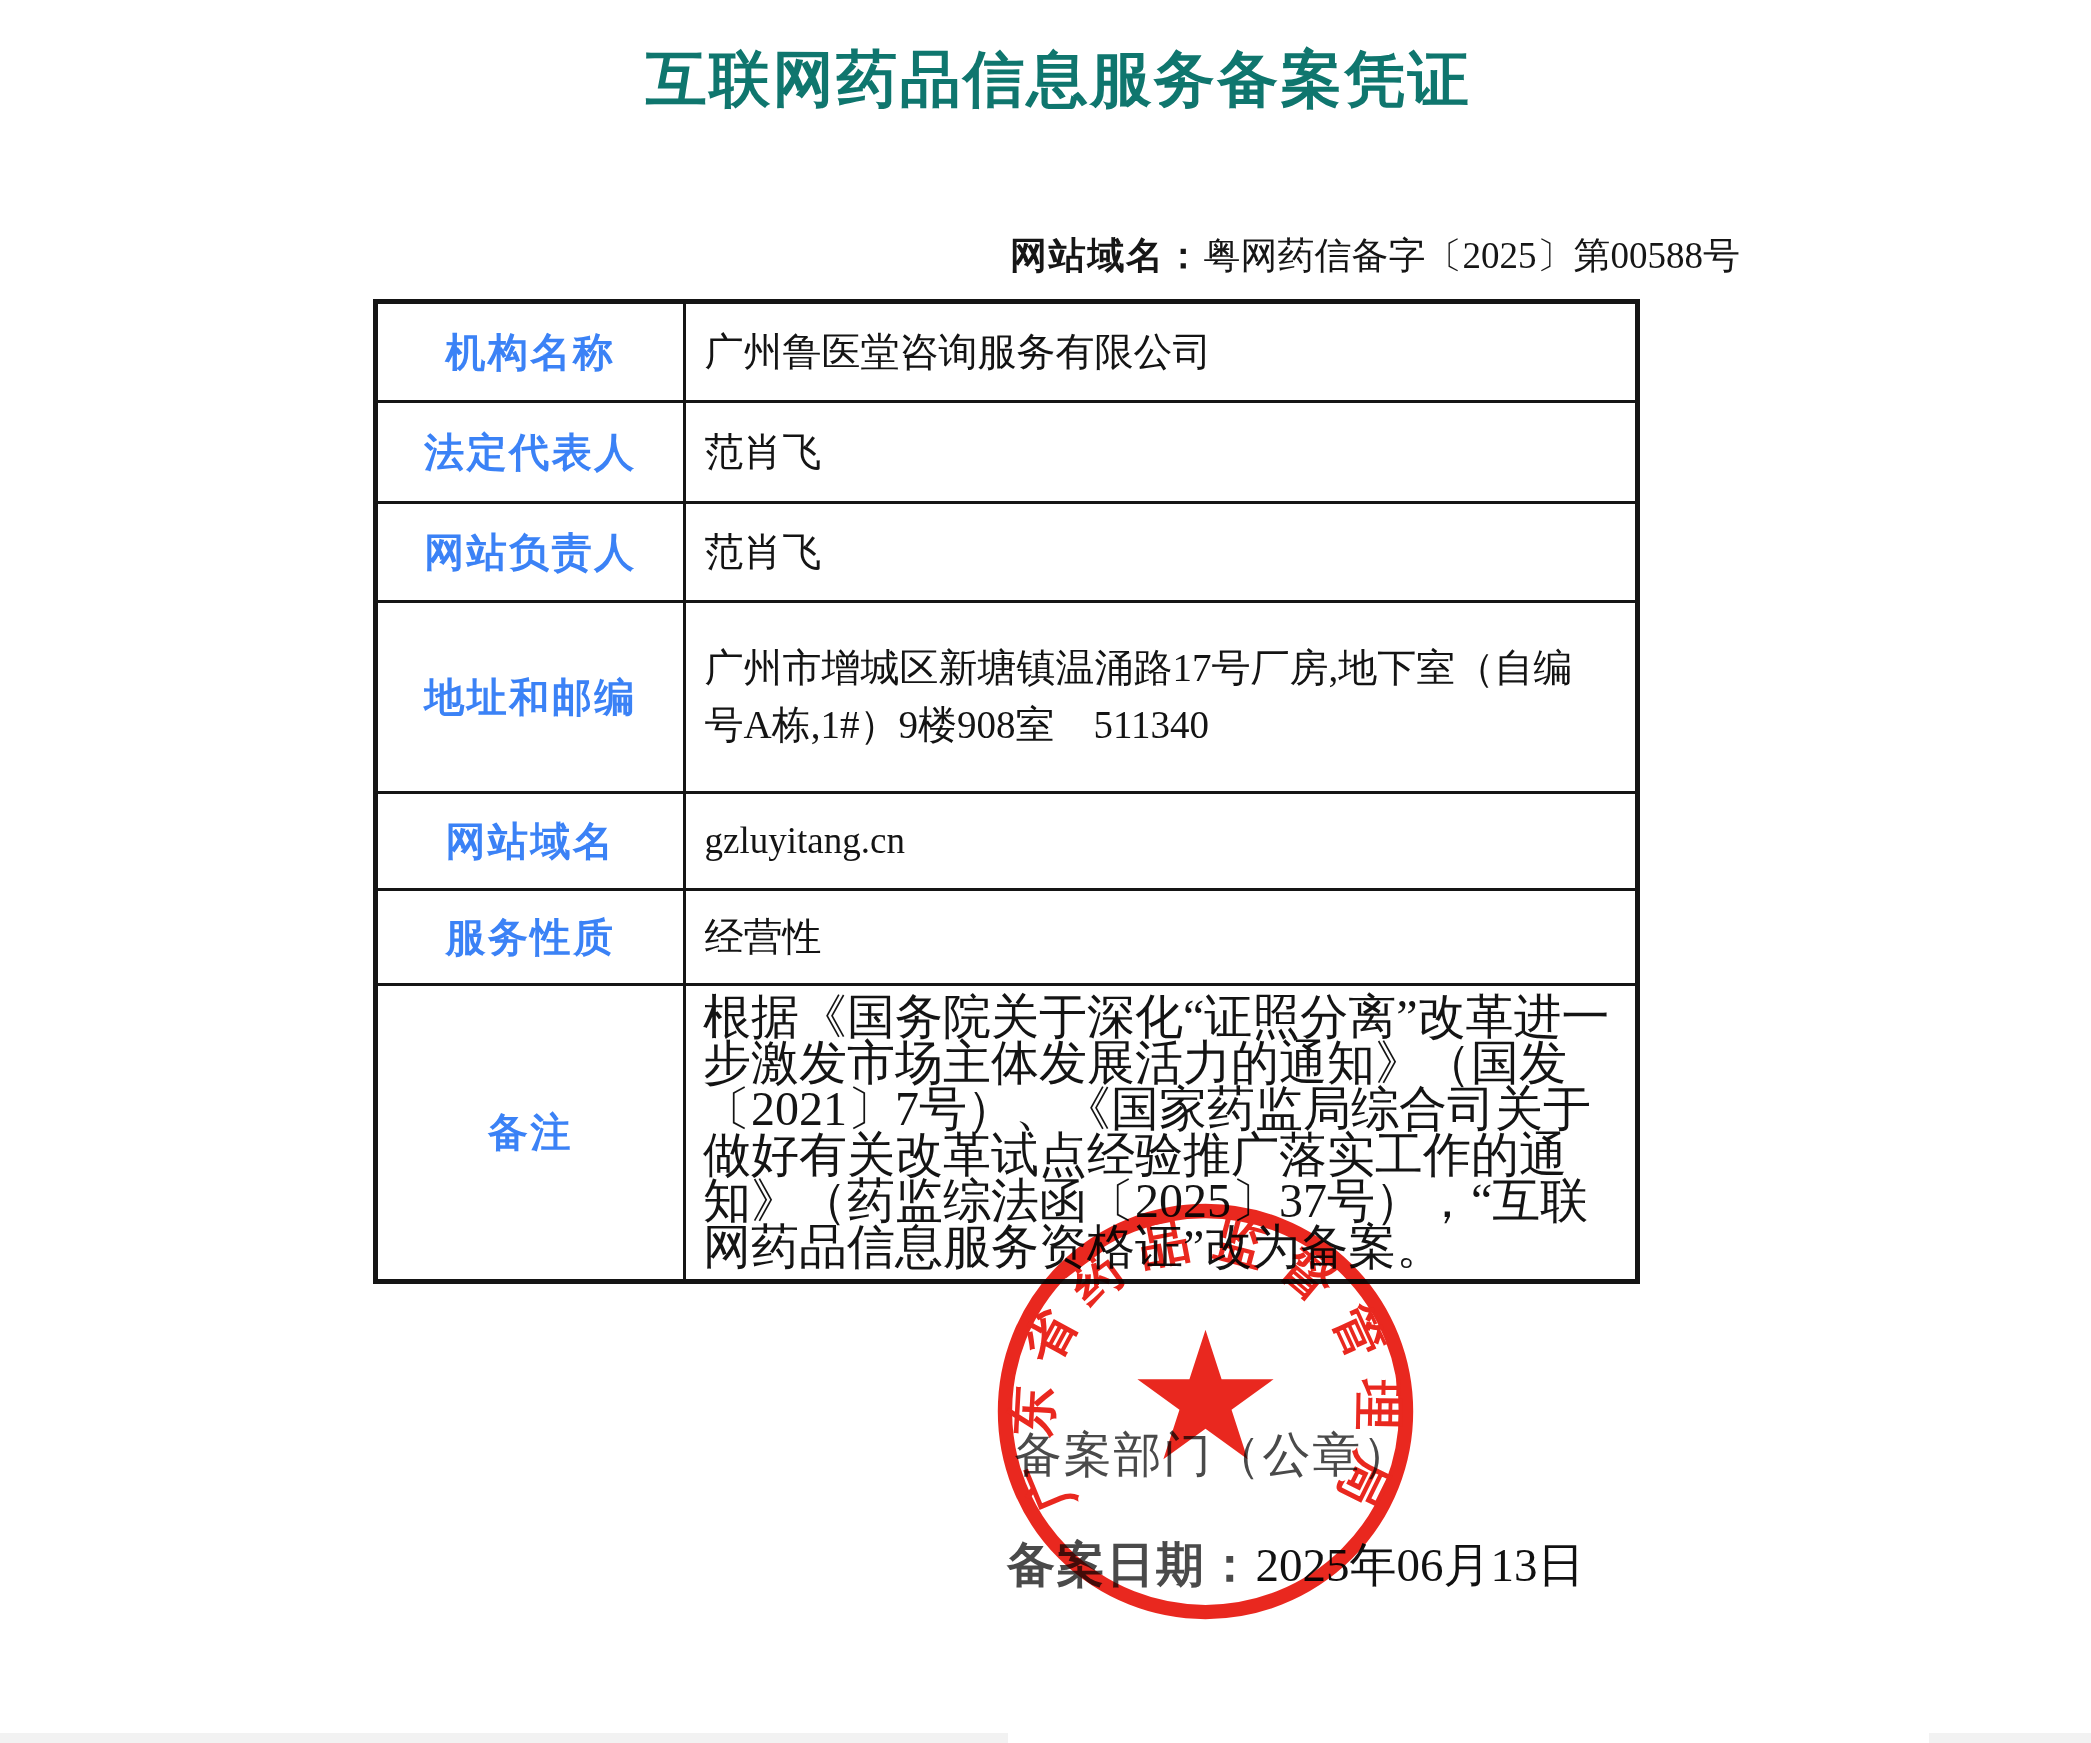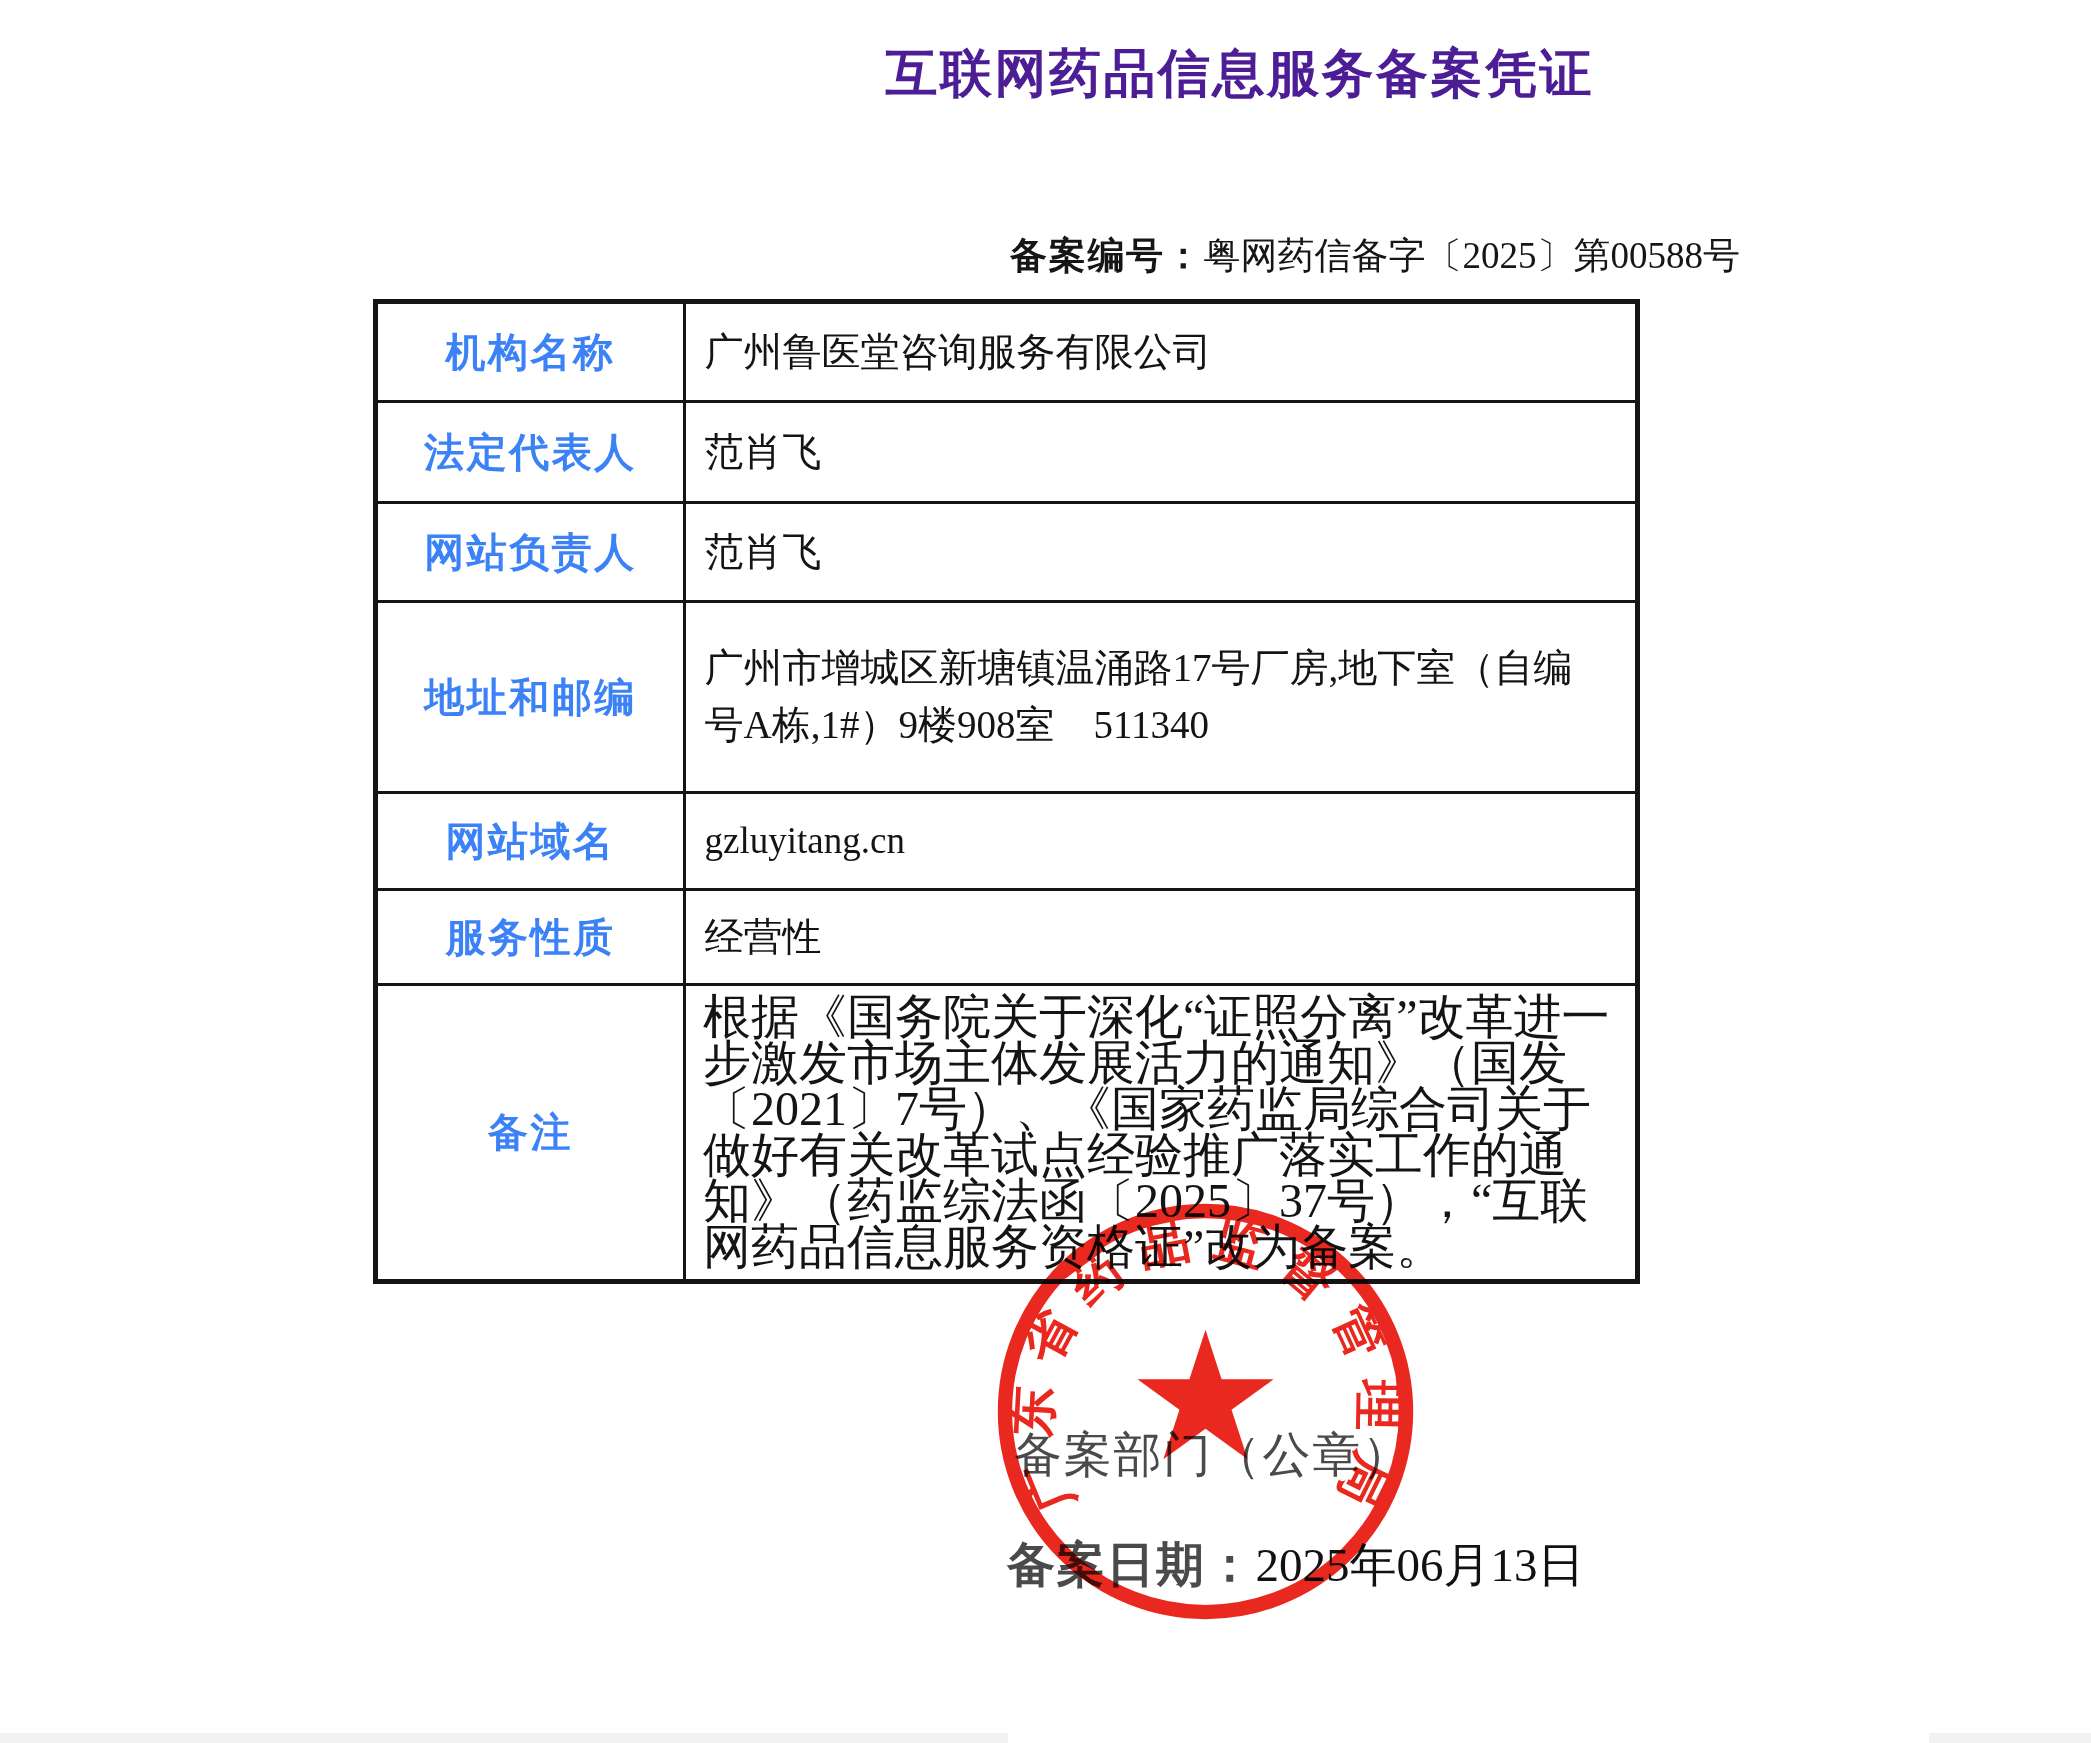--- a/index.html
+++ b/index.html
@@ -10,25 +10,25 @@
     background: #ffffff;
     overflow: hidden;
     font-family: "Liberation Sans", sans-serif;
   }
 
   .doc-title {
     position: absolute;
     left: 523px;
     top: 39px;
     width: 1071px;
-    text-align: right;
-    font-size: 52px;
+    text-align: center;
+    font-size: 61px;
     font-weight: bold;
     letter-spacing: 2.5px;
-    color: #4c1d95;
+    color: #0f766e;
     font-family: "Liberation Sans", sans-serif;
     white-space: nowrap;
   }
 
   .filing-no {
     position: absolute;
     left: 1010px;
     top: 231px;
     font-size: 37px;
     color: #161616;
@@ -127,21 +127,21 @@
   .edge-strip.right { left: 1929px; width: 162px; }
 </style>
 </head>
 <body>
 
 <div class="page">
 
   <div class="doc-title">互联网药品信息服务备案凭证</div>
 
   <div class="filing-no">
-    <span class="lab">备案编号：</span><span class="val">粤网药信备字〔2025〕第00588号</span>
+    <span class="lab">网站域名：</span><span class="val">粤网药信备字〔2025〕第00588号</span>
   </div>
 
   <table class="cert">
     <tbody>
       <tr class="r0">
         <td class="lbl">机构名称</td>
         <td class="val">广州鲁医堂咨询服务有限公司</td>
       </tr>
       <tr class="r1">
         <td class="lbl">法定代表人</td>

